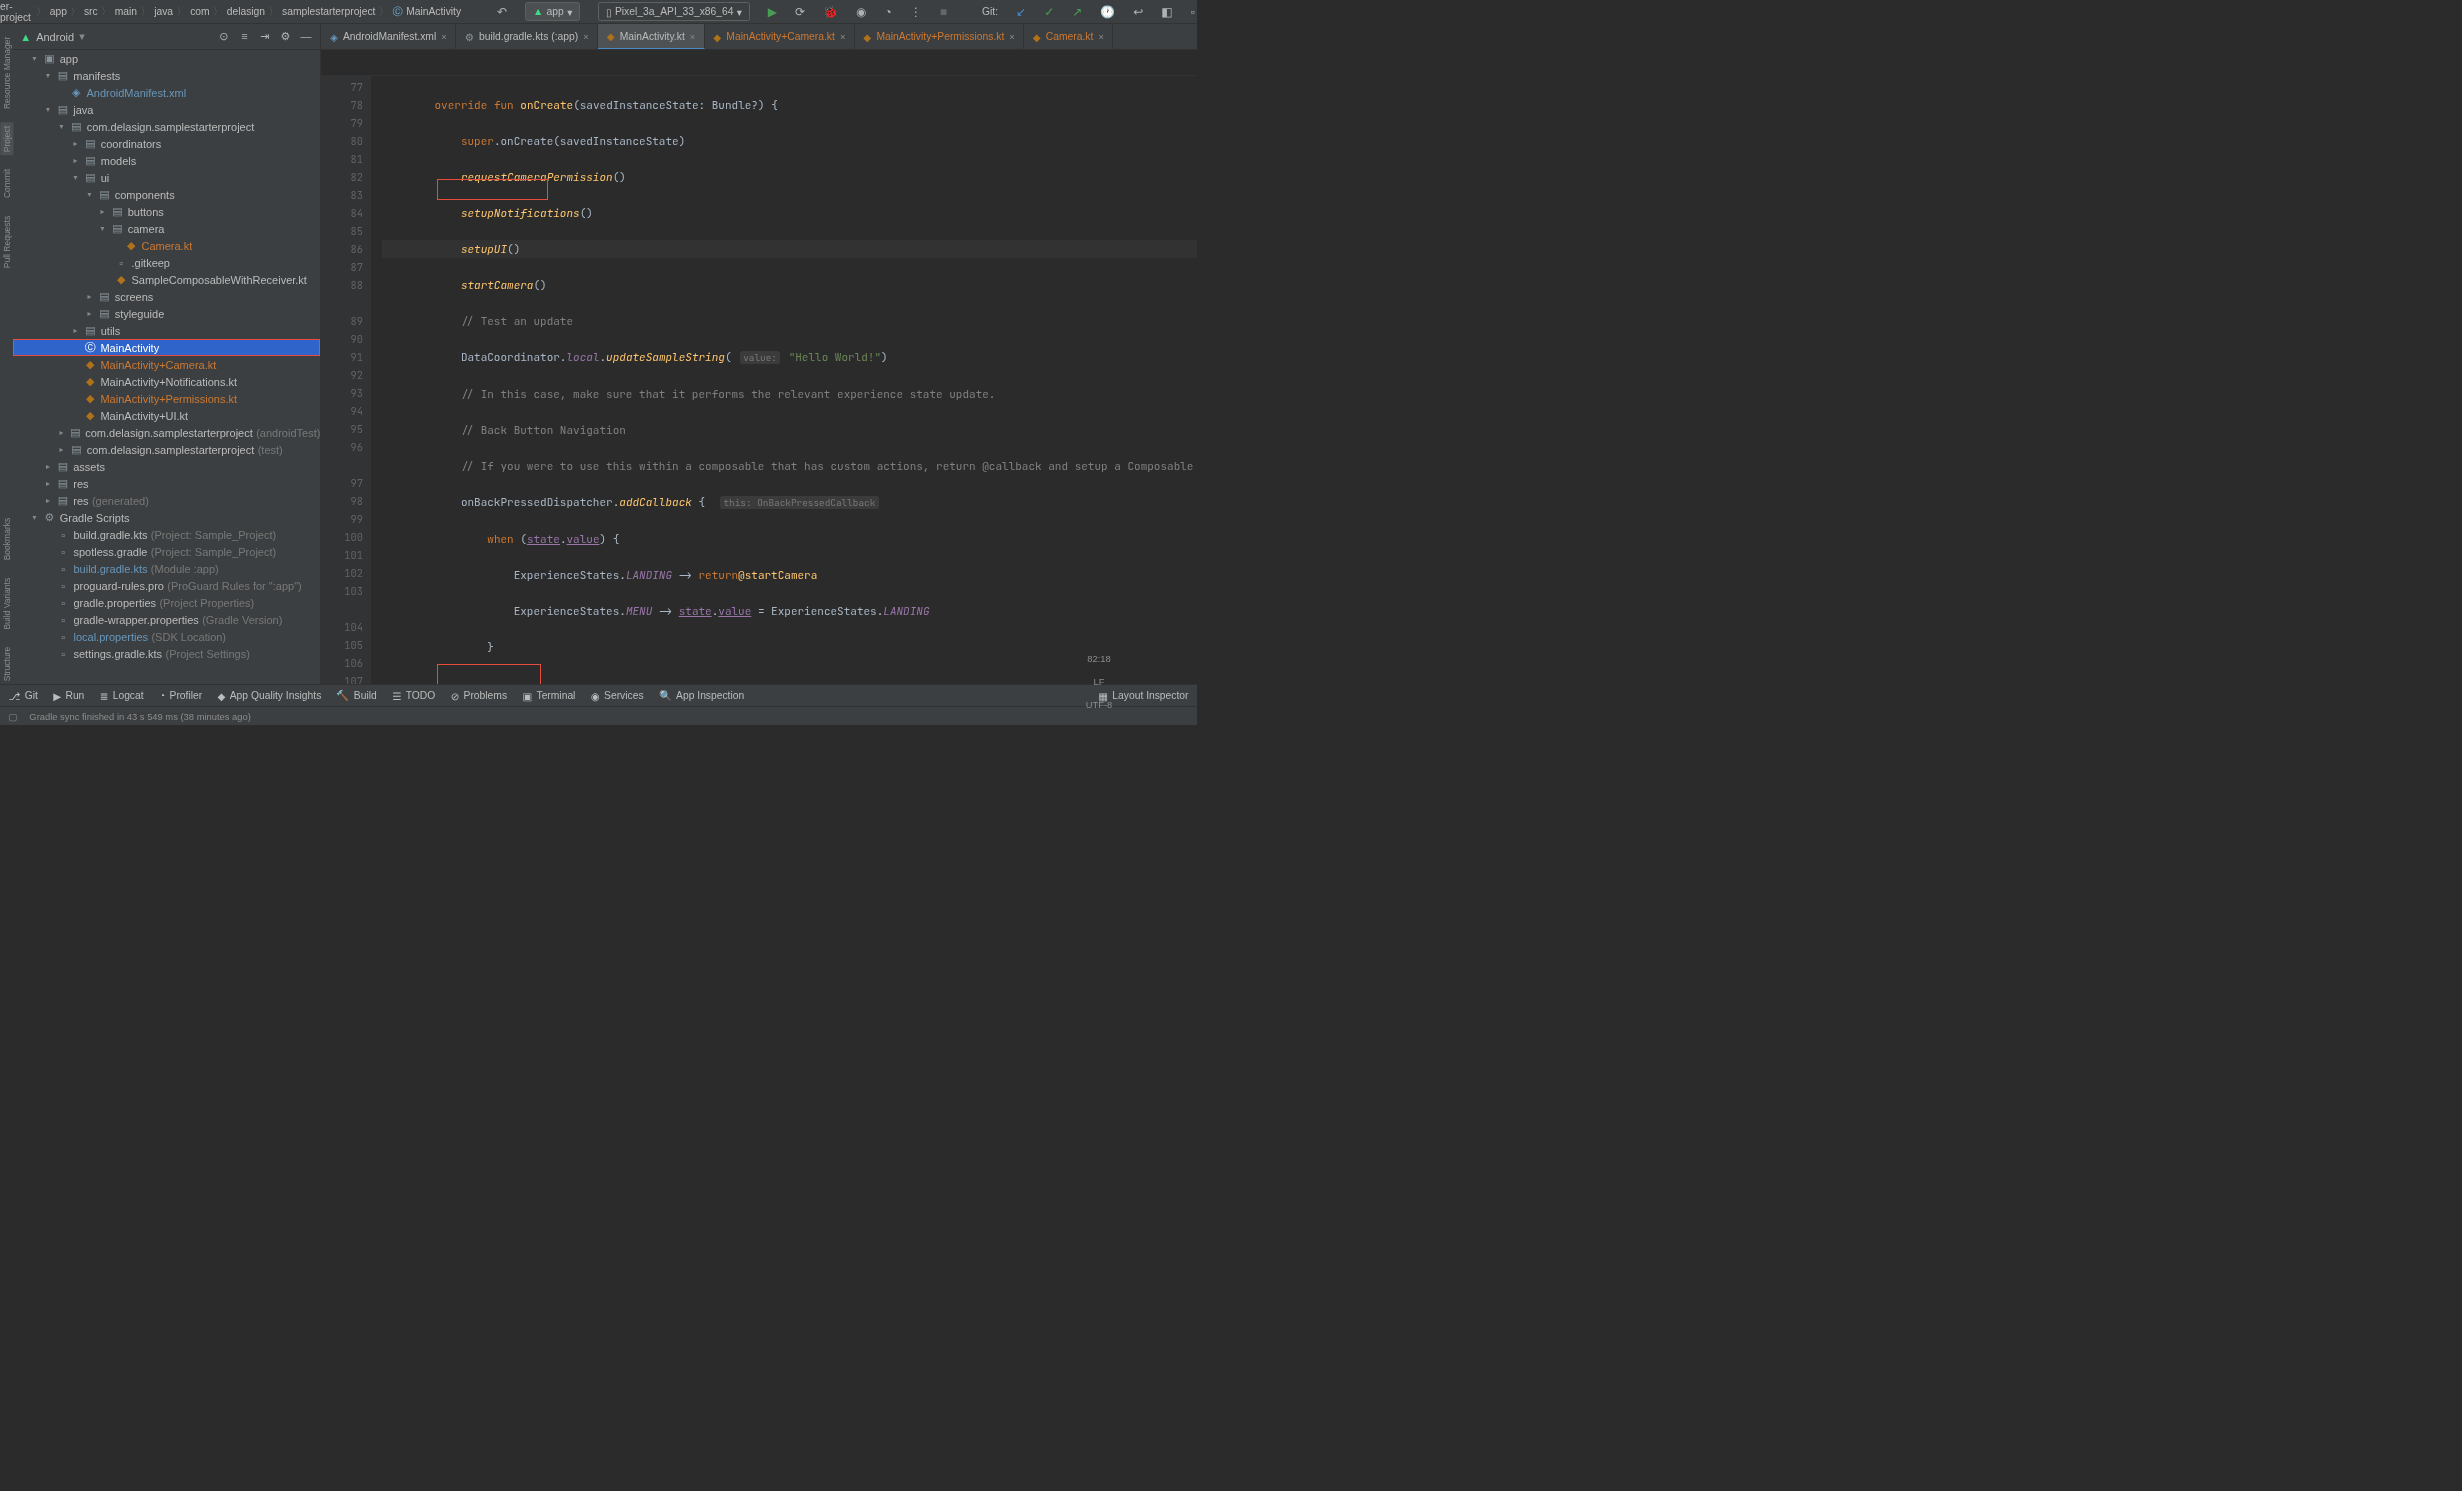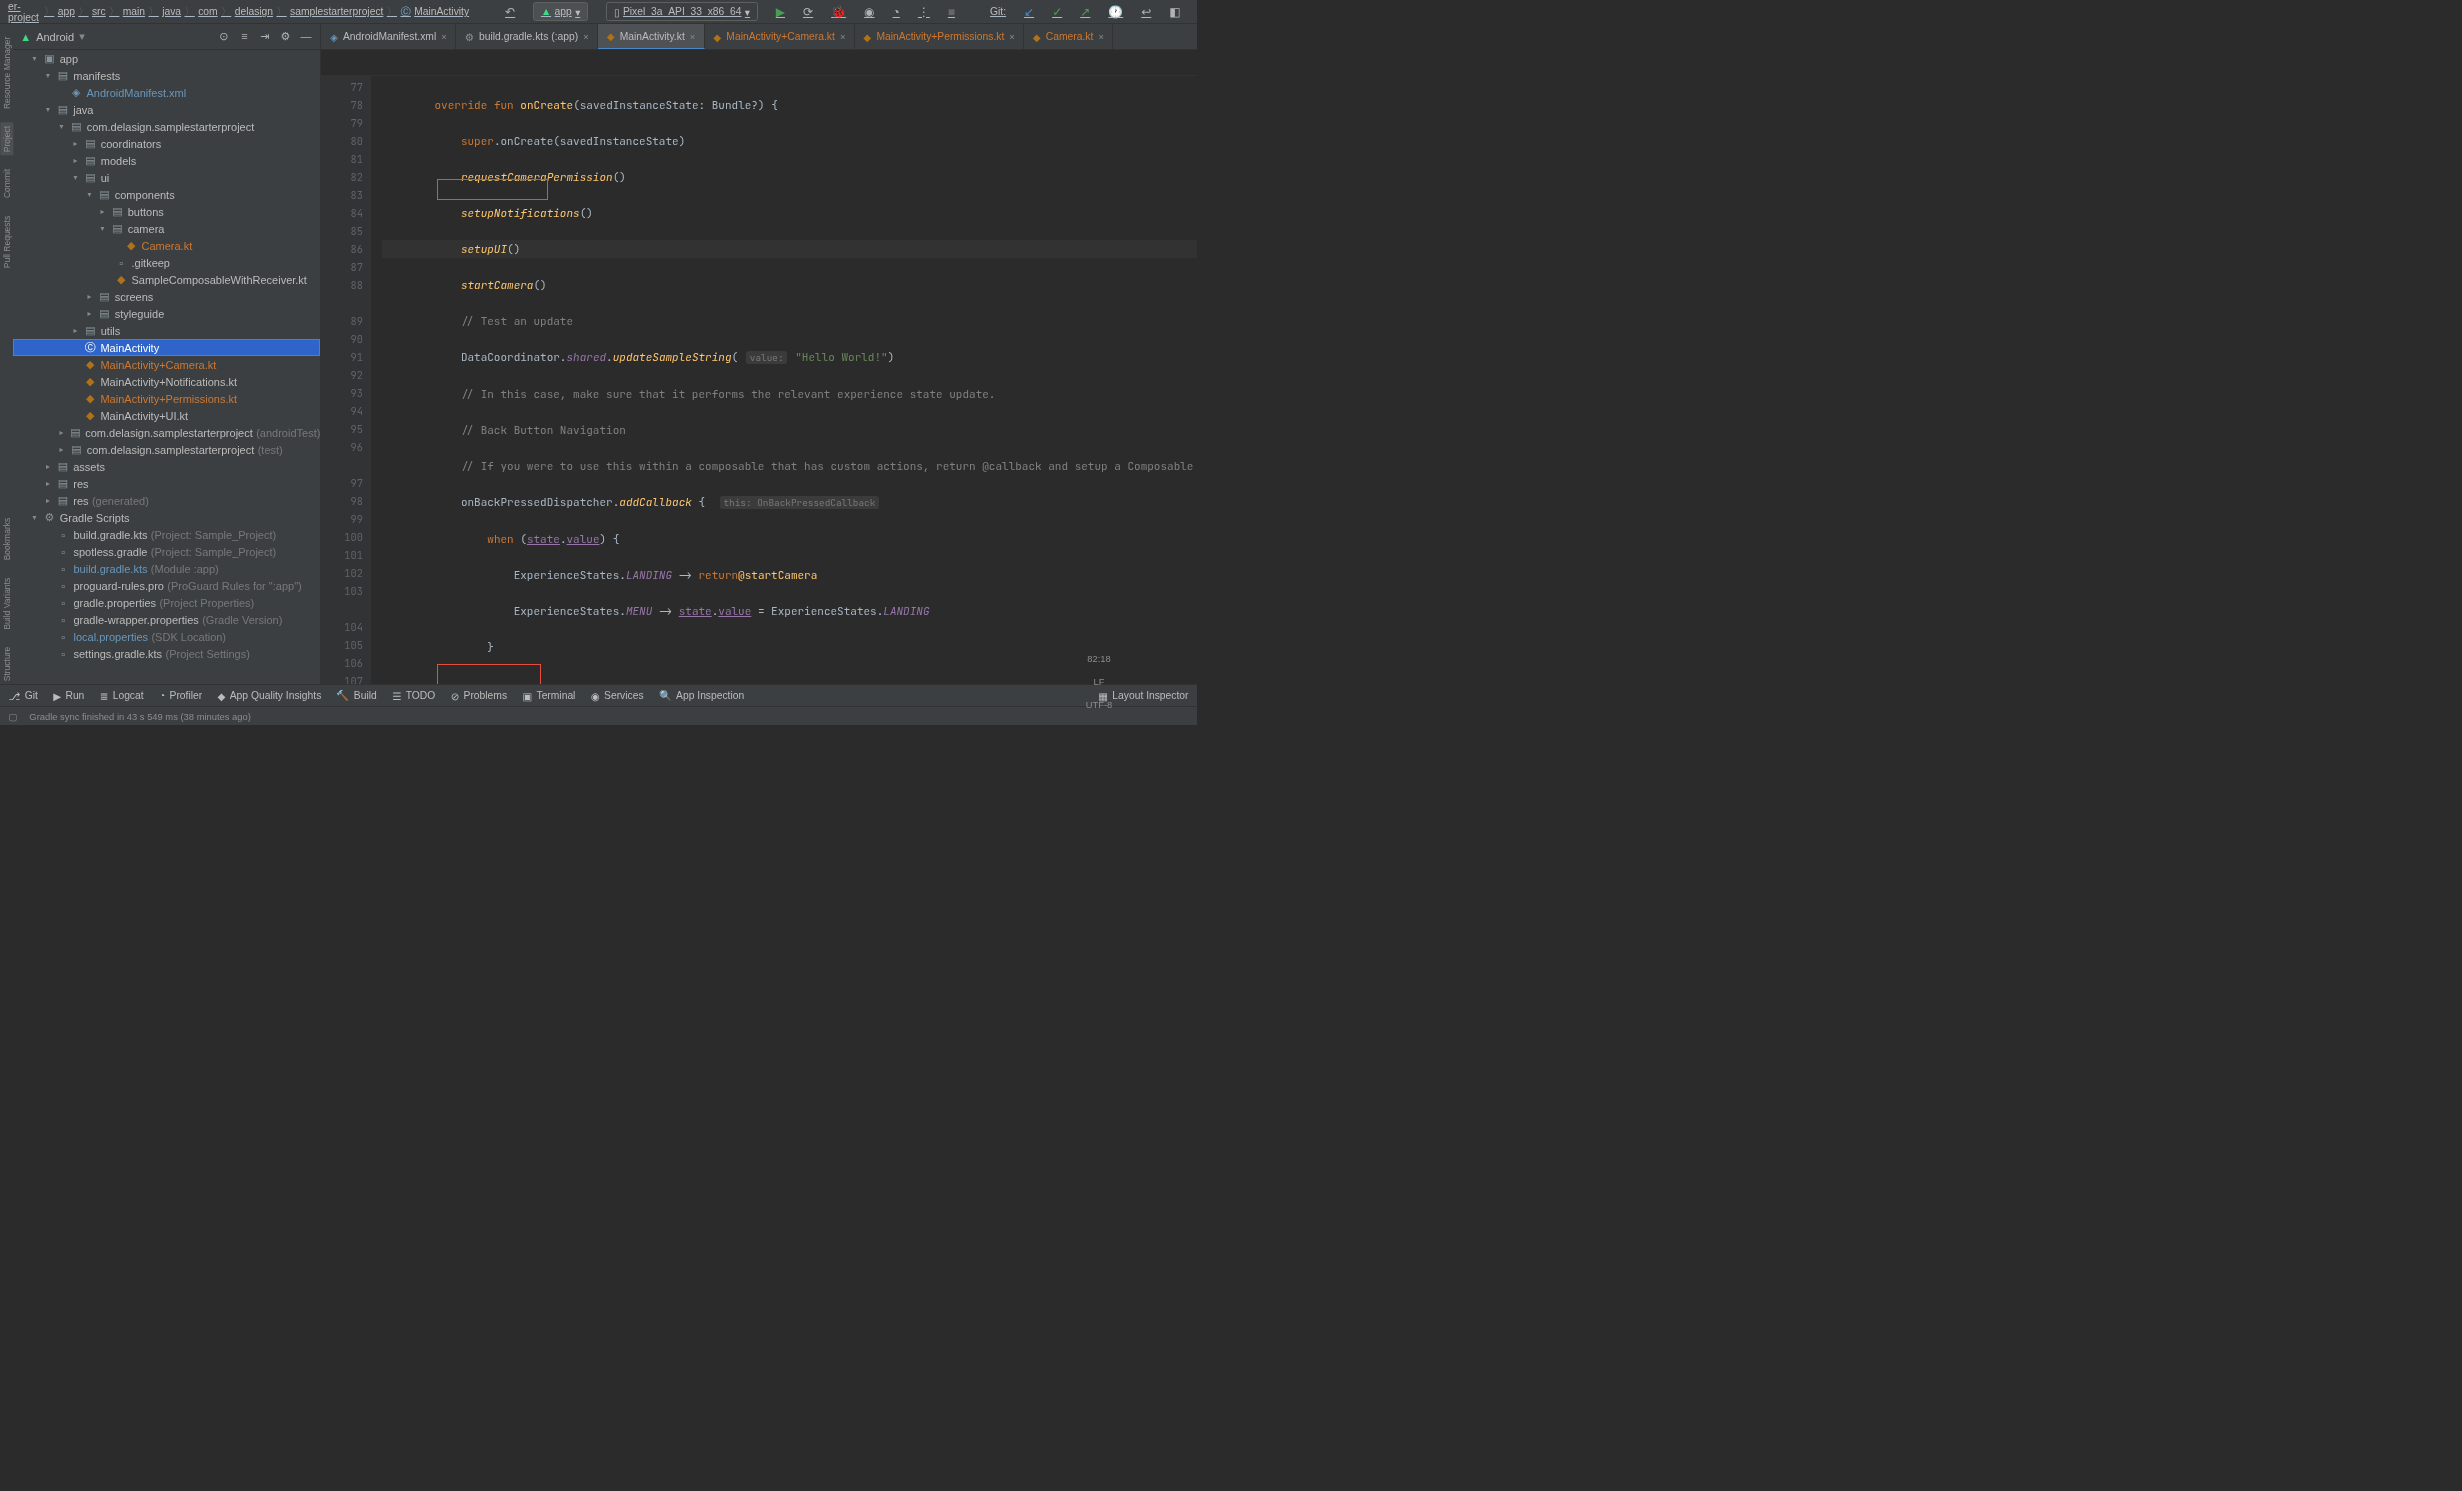--- a/index.html
+++ b/index.html
@@ -12,23 +12,22 @@
   height: 725px;
   overflow: hidden;
   position: relative;
 }
 .toolbar {
   height: 24px;
   background: #3c3f41;
   border-bottom: 0.9px solid #323232;
   display: flex;
   align-items: center;
-  padding: 0 8px;
+  padding: 0 0;
   gap: 18px;
-  text-decoration: underline;
 }
 .breadcrumb {
   display: flex;
   align-items: center;
   gap: 3.4px;
   font-size: 10.3px;
   color: #bbb;
 }
 .breadcrumb span.sep { color: #666; }
 .breadcrumb .active { color: #bbb; }
@@ -590,21 +589,21 @@
           <div>107</div>
         </div>
       <div class="code">
 <div>        <span class="kw">override</span> <span class="kw">fun</span> <span class="fn2">onCreate</span><span>(savedInstanceState: Bundle?) {</span></div>
 <div>            <span class="kw">super</span><span>.onCreate(savedInstanceState)</span></div>
 <div>            <span class="fn">requestCameraPermission</span><span>()</span></div>
 <div>            <span class="fn">setupNotifications</span><span>()</span></div>
 <div style="background:#323232">            <span class="fn">setupUI</span><span>()</span></div>
 <div>            <span class="fn">startCamera</span><span>()</span></div>
 <div>            <span class="cmt">// Test an update</span></div>
-<div>            <span>DataCoordinator.</span><span class="purple ital">shared</span><span>.</span><span class="fn">updateSampleString</span><span>(</span> <span class="inlay">value:</span> <span class="str">"Hello World!"</span><span>)</span></div>
+<div>            <span>DataCoordinator.</span><span class="purple ital">local</span><span>.</span><span class="fn">updateSampleString</span><span>(</span> <span class="inlay">value:</span> <span class="str">"Hello World!"</span><span>)</span></div>
 <div>            <span class="cmt">// In this case, make sure that it performs the relevant experience state update.</span></div>
 <div>            <span class="cmt">// Back Button Navigation</span></div>
 <div>            <span class="cmt">// If you were to use this within a composable that has custom actions, return @callback and setup a Composable BackHandler to handle the action.</span></div>
 <div>            <span>onBackPressedDispatcher.</span><span class="fn">addCallback</span><span> {</span>  <span class="inlay">this: OnBackPressedCallback</span></div>
 <div>                <span class="kw">when</span><span> (</span><span class="purple under">state</span><span>.</span><span class="purple under">value</span><span>) {</span></div>
 <div>                    <span>ExperienceStates.</span><span class="purple ital">LANDING</span><span> -&gt; </span><span class="kw">return</span><span class="fn2">@startCamera</span></div>
 <div>                    <span>ExperienceStates.</span><span class="purple ital">MENU</span><span> -&gt; </span><span class="purple under">state</span><span>.</span><span class="purple under">value</span><span> = ExperienceStates.</span><span class="purple ital">LANDING</span></div>
 <div>                <span>}</span></div>
 
 

